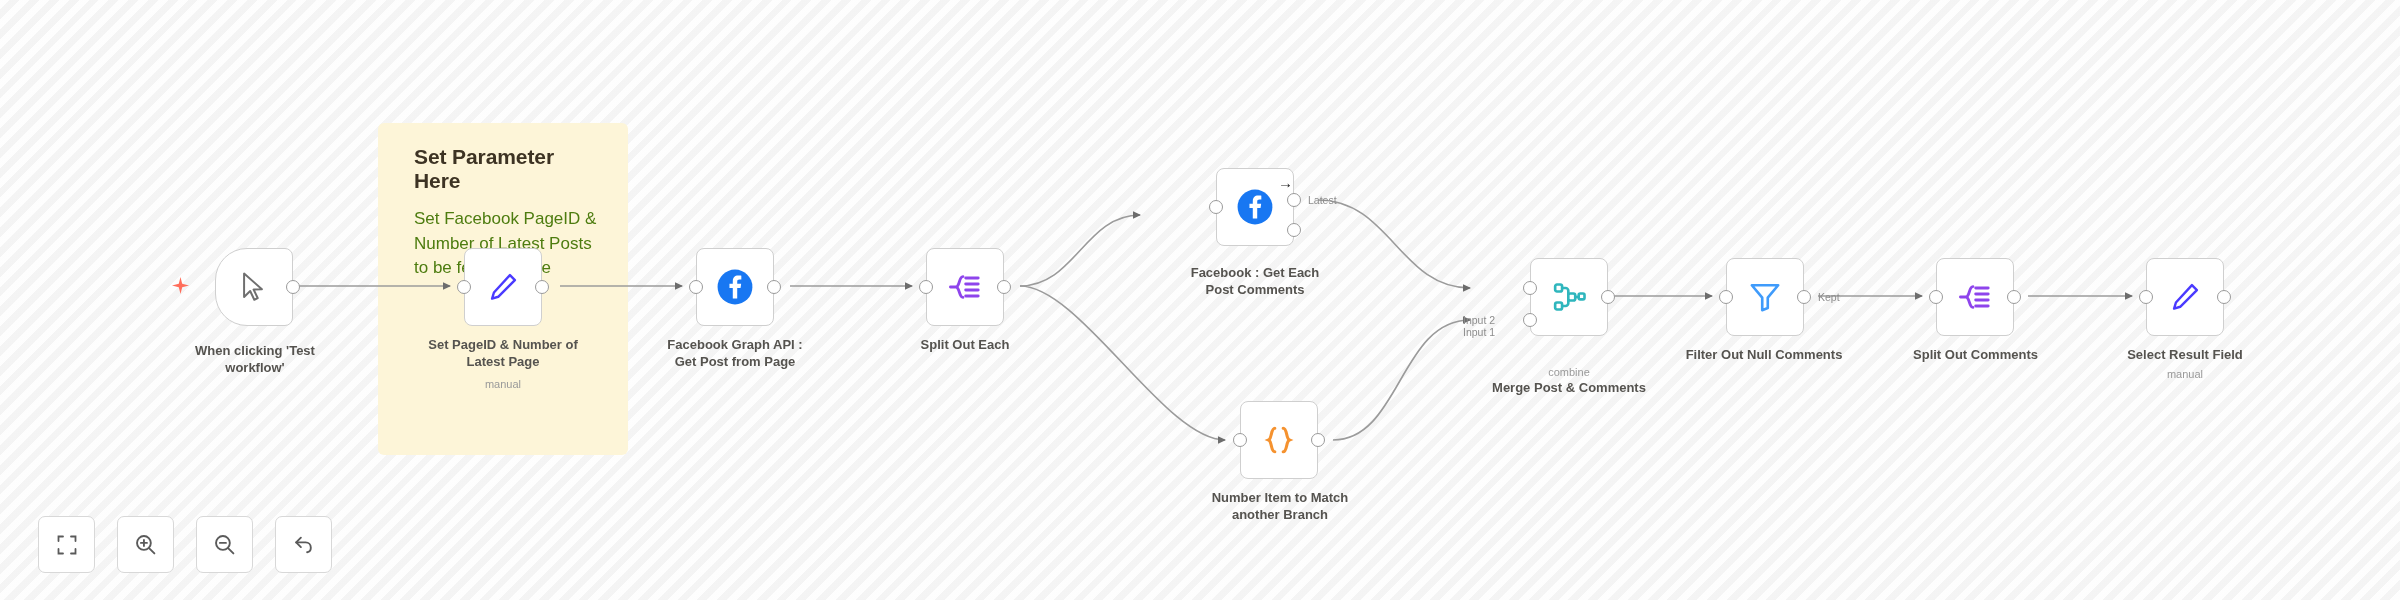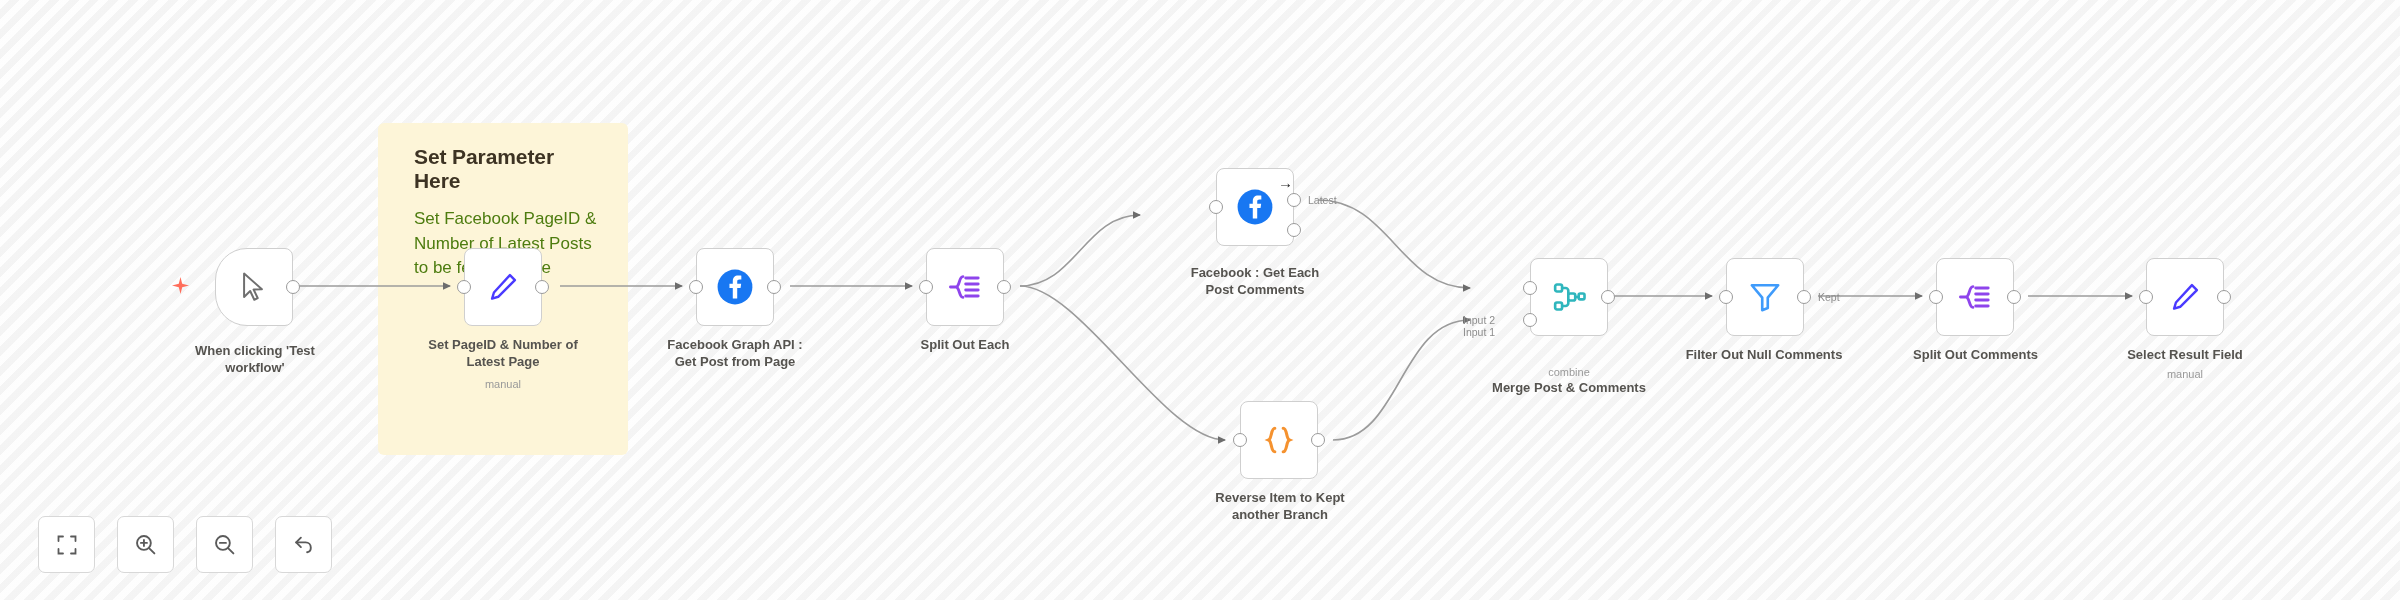--- a/index.html
+++ b/index.html
@@ -279,21 +279,21 @@
         <g stroke="#f5922f" stroke-width="2.2" fill="none" stroke-linecap="round">
           <path d="M10 4.5 C7 4.5 8 12 5.5 13 C8 14 7 21.5 10 21.5"></path>
           <path d="M16 4.5 C19 4.5 18 12 20.5 13 C18 14 19 21.5 16 21.5"></path>
         </g>
       </svg>
     </span>
   </div>
   <div class="dot" style="left:1233px; top:433px;"></div>
   <div class="dot" style="left:1311px; top:433px;"></div>
   <div class="node-label" style="left:1185px; top:490px; width:190px;">
-    <span>Reverse Item to Kept</span><br>
+    <span>Number Item to Match</span><br>
     <span>another Branch</span>
   </div>
 
   <div class="node" style="left:1530px; top:258px;">
     <span>
       <svg width="36" height="36" viewBox="0 0 26 26">
         <g stroke="#2fb6bd" stroke-width="1.9" fill="none">
           <rect x="3" y="4" width="5" height="5" rx="1.3"></rect>
           <rect x="3" y="17" width="5" height="5" rx="1.3"></rect>
           <rect x="12.5" y="10.5" width="5" height="5" rx="1.3"></rect>

